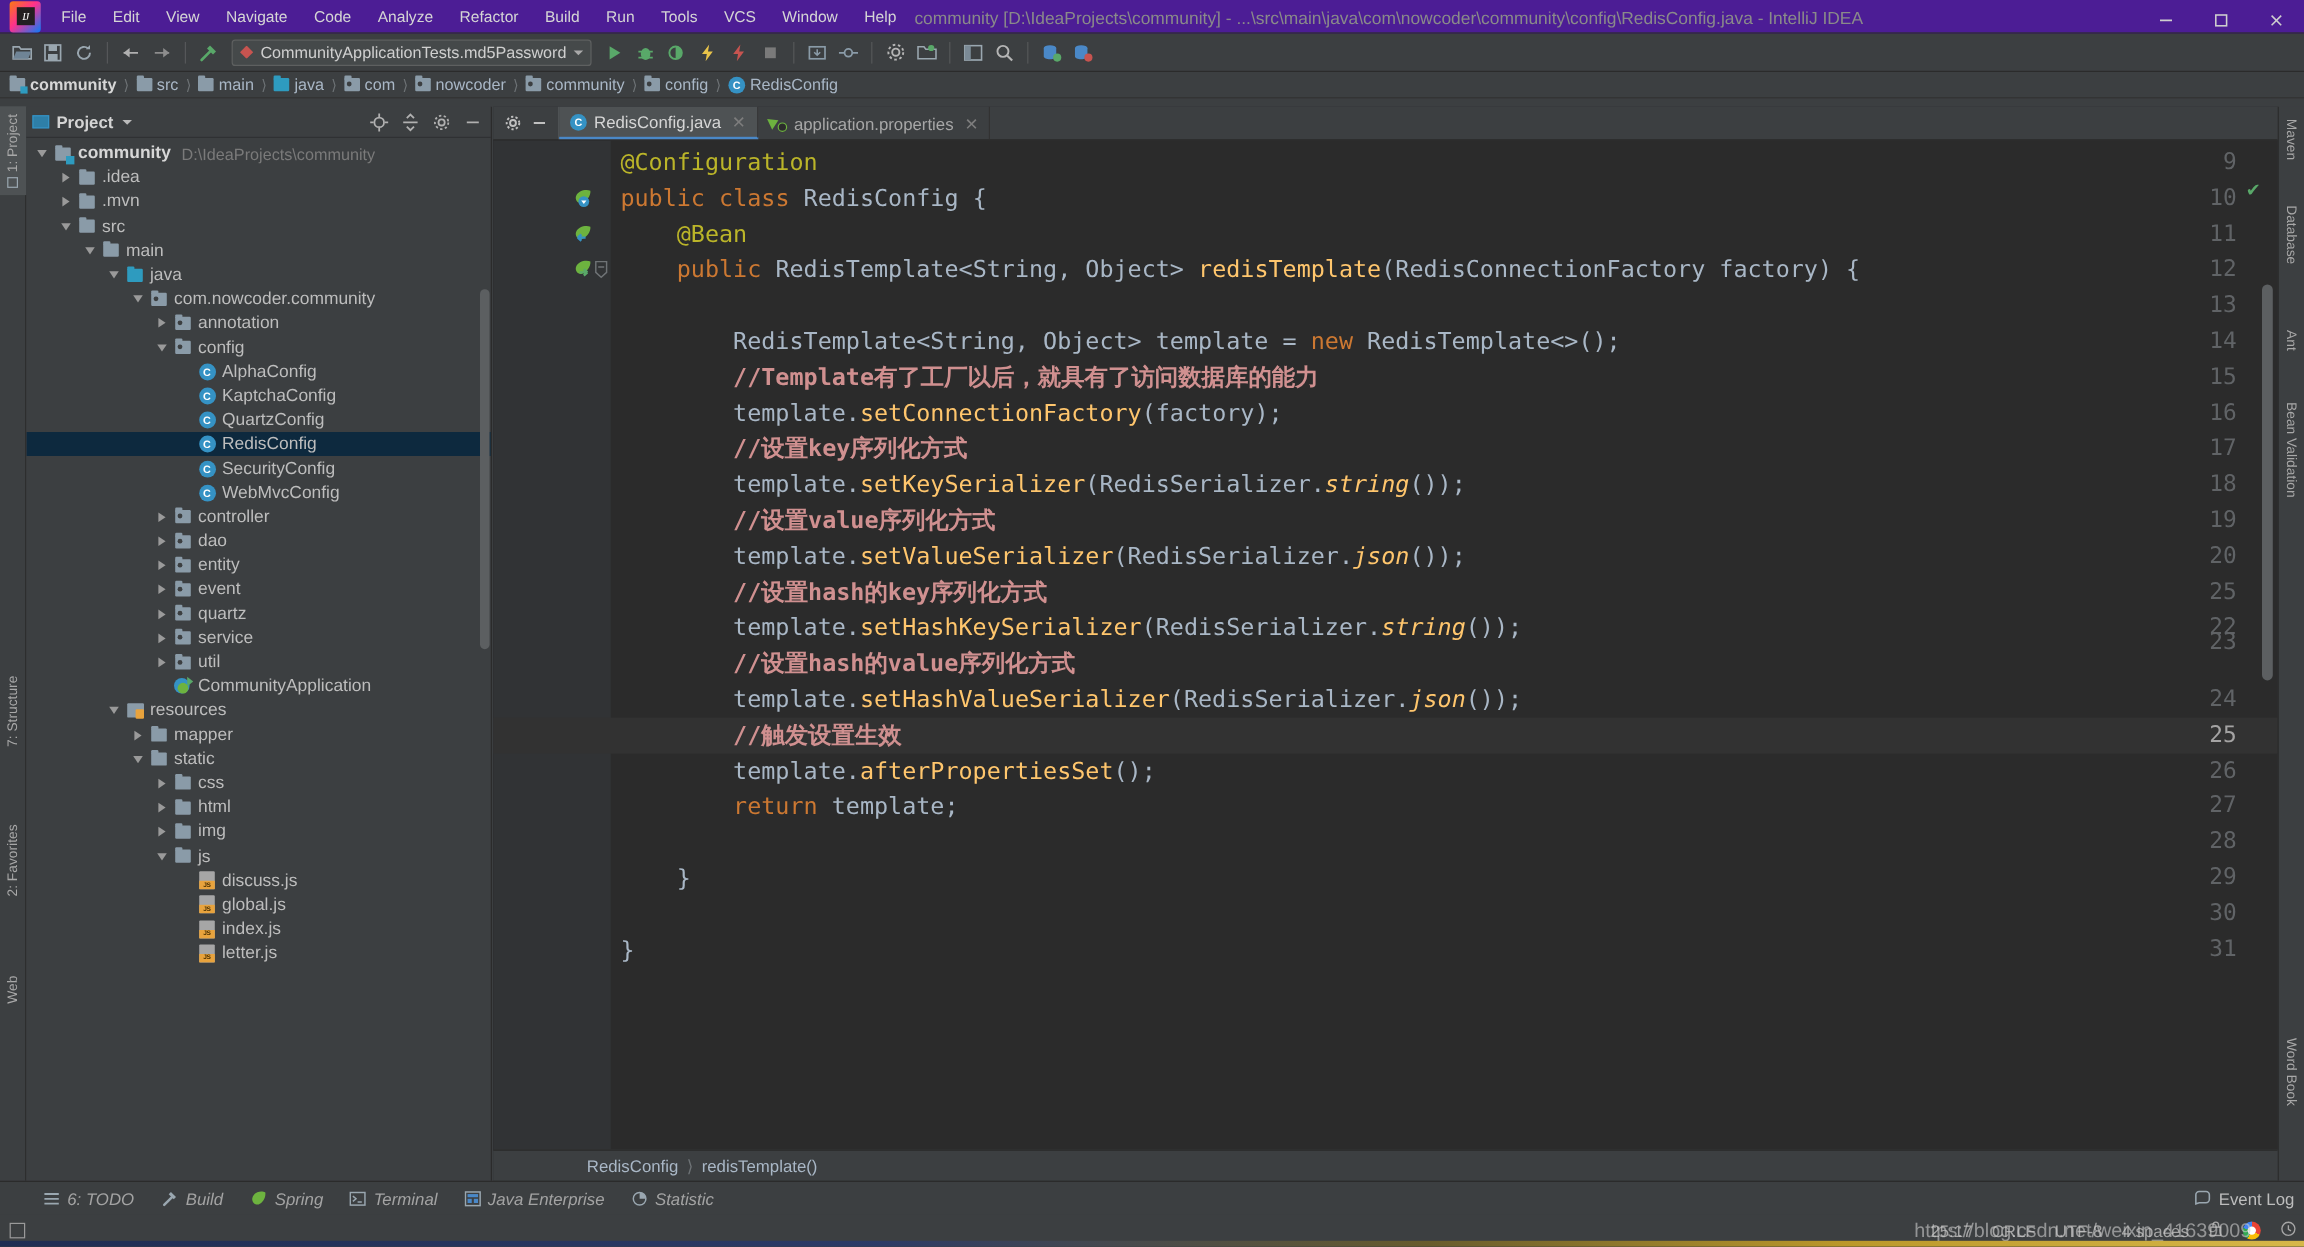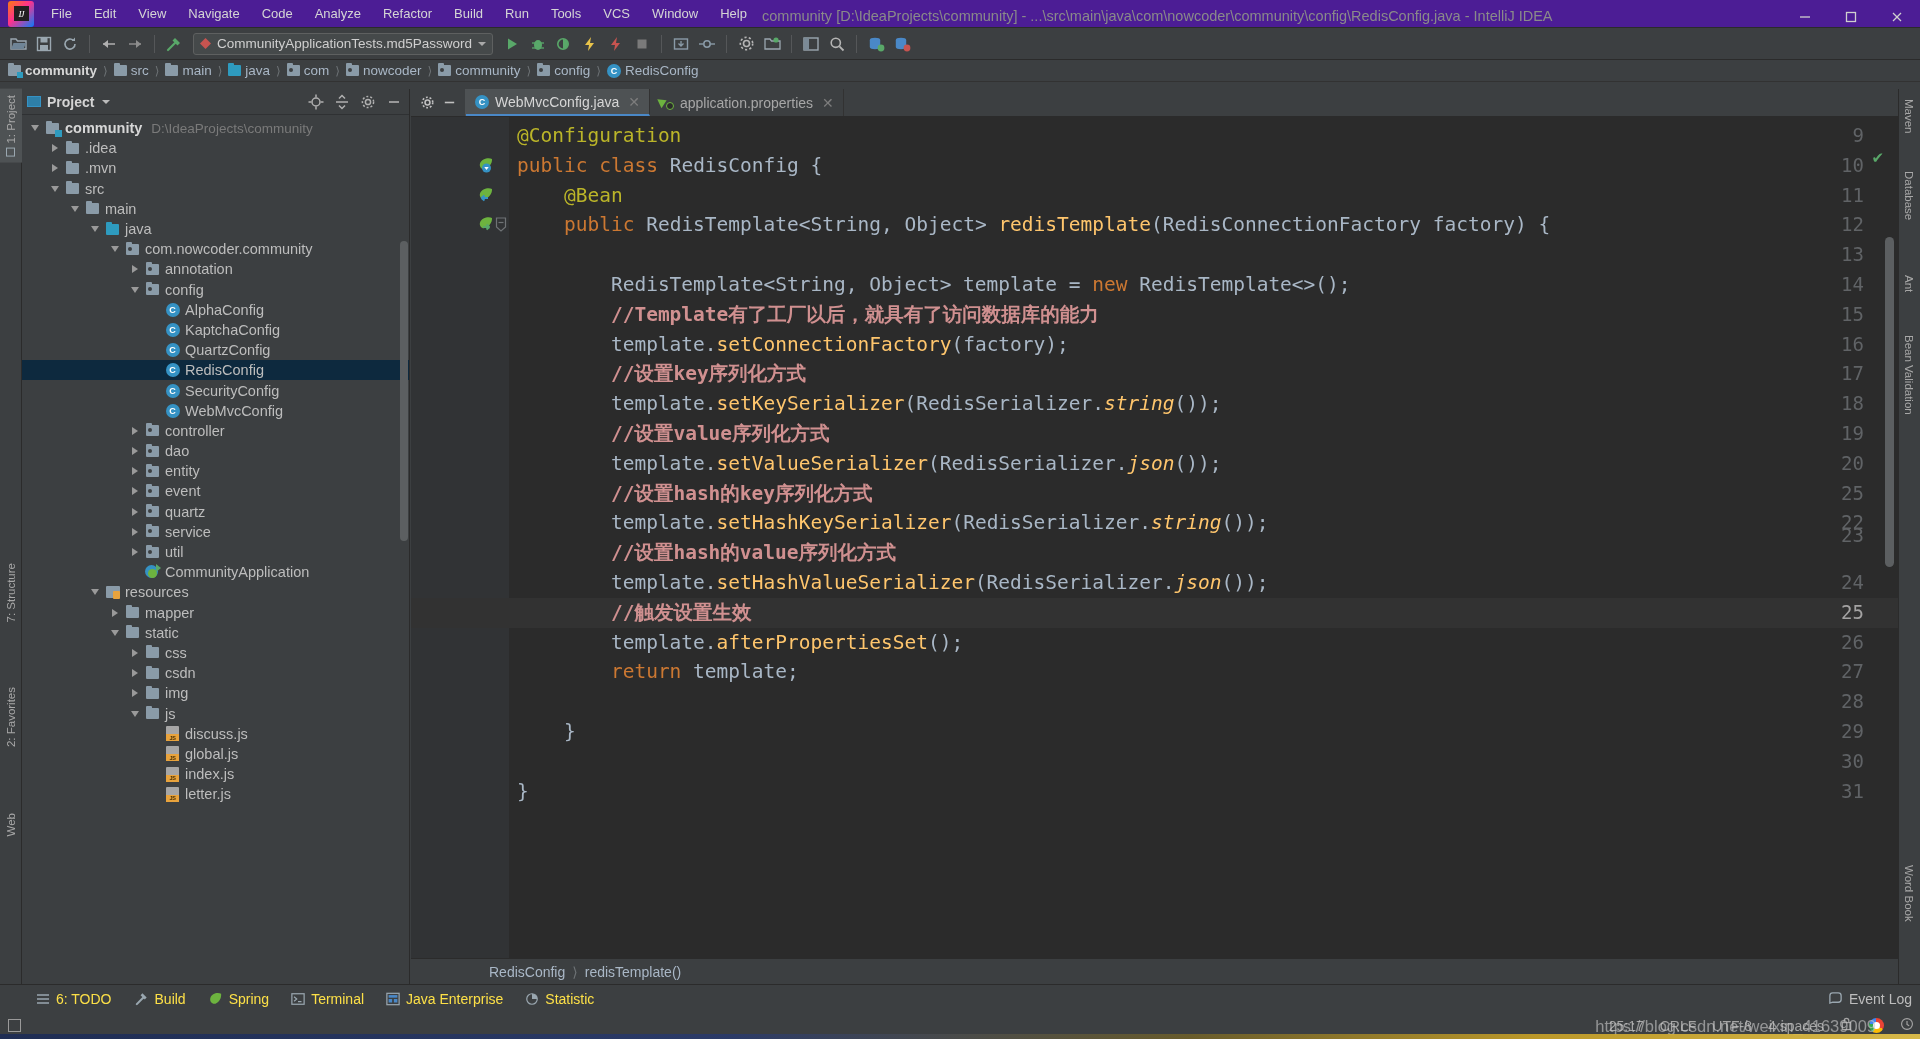--- a/index.html
+++ b/index.html
@@ -204,21 +204,21 @@
     background: #5c5f61; border-radius: 5px;
   }
   .chk { position: absolute; right: 14px; top: 32px; color: #59a869; font-size: 15px; }
 
   
   .bottombar {
     position: absolute; left: 0; right: 0; bottom: 27px; height: 28px; background: #3c3f41;
     display: flex; align-items: center; border-top: 1px solid #2b2b2b; padding-left: 26px; gap: 2px;
   }
   .bitem {
-    display: flex; align-items: center; gap: 6px; padding: 3px 10px; font-size: 14px; color: #fde047;
+    display: flex; align-items: center; gap: 6px; padding: 3px 10px; font-size: 14px; color: #a3a3a3; font-style: italic;
   }
   .bright { position: absolute; right: 8px; display: flex; align-items: center; gap: 6px; font-size: 14px; color:#bdbdbd;}
 
   .statusbar {
     position: absolute; left: 0; right: 0; bottom: 0; height: 27px; background: #3c3f41;
     display: flex; align-items: center; font-size: 14px; color: #a5a5a5; padding-left: 8px;
   }
   .statusbar .right { position: absolute; right: 6px; display: flex; align-items: center; gap: 16px; }
   .sb-sq { width: 13px; height: 13px; border: 1.5px solid #9a9a9a; }
   .watermark {
@@ -826,21 +826,21 @@
           <span class="tlabel">css</span>
         </div>
         <div class="trow">
           <span style="width:104px;flex:none"></span>
           <span class="tw">
             <span class="arrow-r"></span>
           </span>
           <span class="ticon">
             <span class="fldr"></span>
           </span>
-          <span class="tlabel">csdn</span>
+          <span class="tlabel">html</span>
         </div>
         <div class="trow">
           <span style="width:104px;flex:none"></span>
           <span class="tw">
             <span class="arrow-r"></span>
           </span>
           <span class="ticon">
             <span class="fldr"></span>
           </span>
           <span class="tlabel">img</span>
@@ -913,21 +913,21 @@
             </svg>
         </span>
         <span class="i">
           <svg width="15" height="15" viewBox="0 0 16 16">
               <line x1="3" y1="8" x2="13" y2="8" stroke="#c0c0c0" stroke-width="1.7"></line>
             </svg>
         </span>
       </div>
       <div class="etab active">
         <span class="cls-ico">C</span>
-        <span>WebMvcConfig.java</span>
+        <span>RedisConfig.java</span>
         <span class="x">✕</span>
       </div>
       <div class="etab">
         <span class="propico">
             <span class="lf"></span>
             <span class="cg"></span>
           </span>
         <span>application.properties</span>
         <span class="x">✕</span>
       </div>

